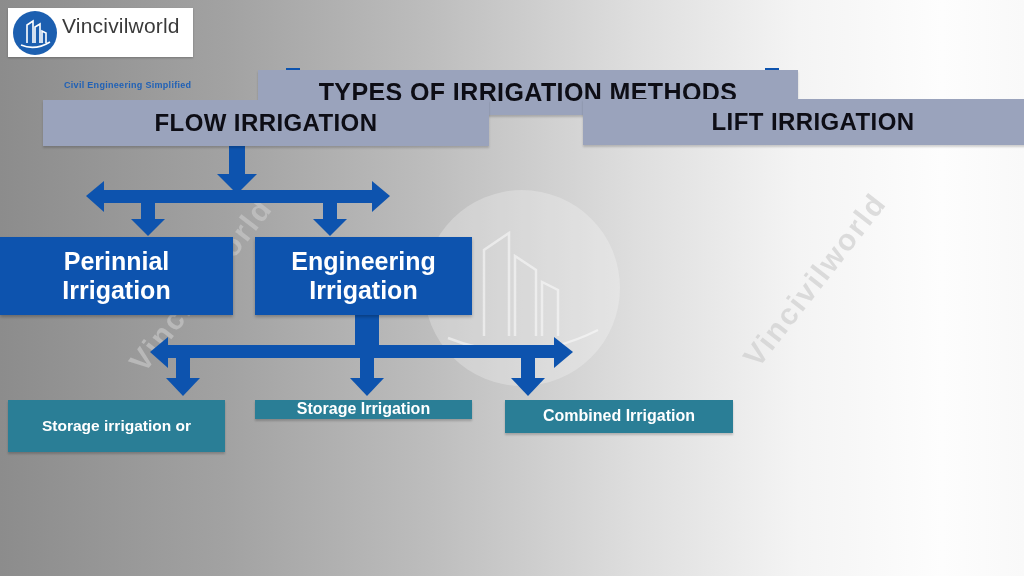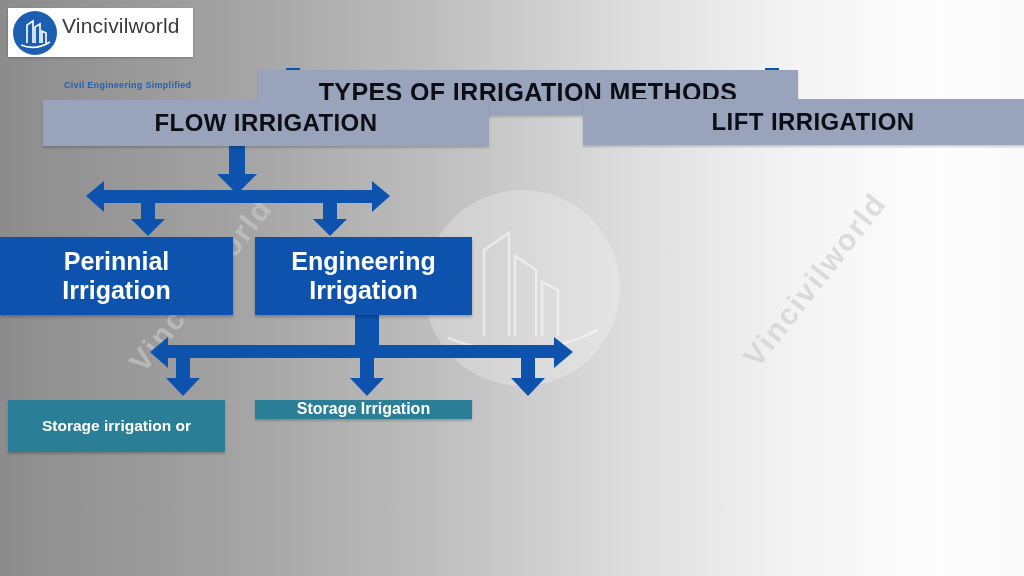--- a/index.html
+++ b/index.html
@@ -125,20 +125,23 @@
     <span>Engineering</span>
     <span>Irrigation</span>
   </div>
 
   <div class="tealbox" style="left:8px;top:400px;width:217px;height:52px;font-size:15.5px;">
     <span>Storage irrigation or</span>
   </div>
   <div class="tealbox" style="left:255px;top:400px;width:217px;height:19px;font-size:16px;">
     <span>Storage Irrigation</span>
   </div>
+  <div class="tealbox" style="left:505px;top:400px;width:228px;height:33px;font-size:16px;">
+    <span>Combined Irrigation</span>
+  </div>
 
   <div class="logo">
     <div class="logo-circle">
       <svg width="44" height="44" viewBox="0 0 44 44">
         <g stroke="#ffffff" stroke-width="1.6" fill="none">
           <path d="M14,32 L14,14 L20,10 L20,32"></path>
           <path d="M22,32 L22,16 L27,13 L27,32"></path>
           <path d="M29,32 L29,20 L33,22 L33,32"></path>
           <path d="M8,34 Q22,40 37,31"></path>
         </g>

